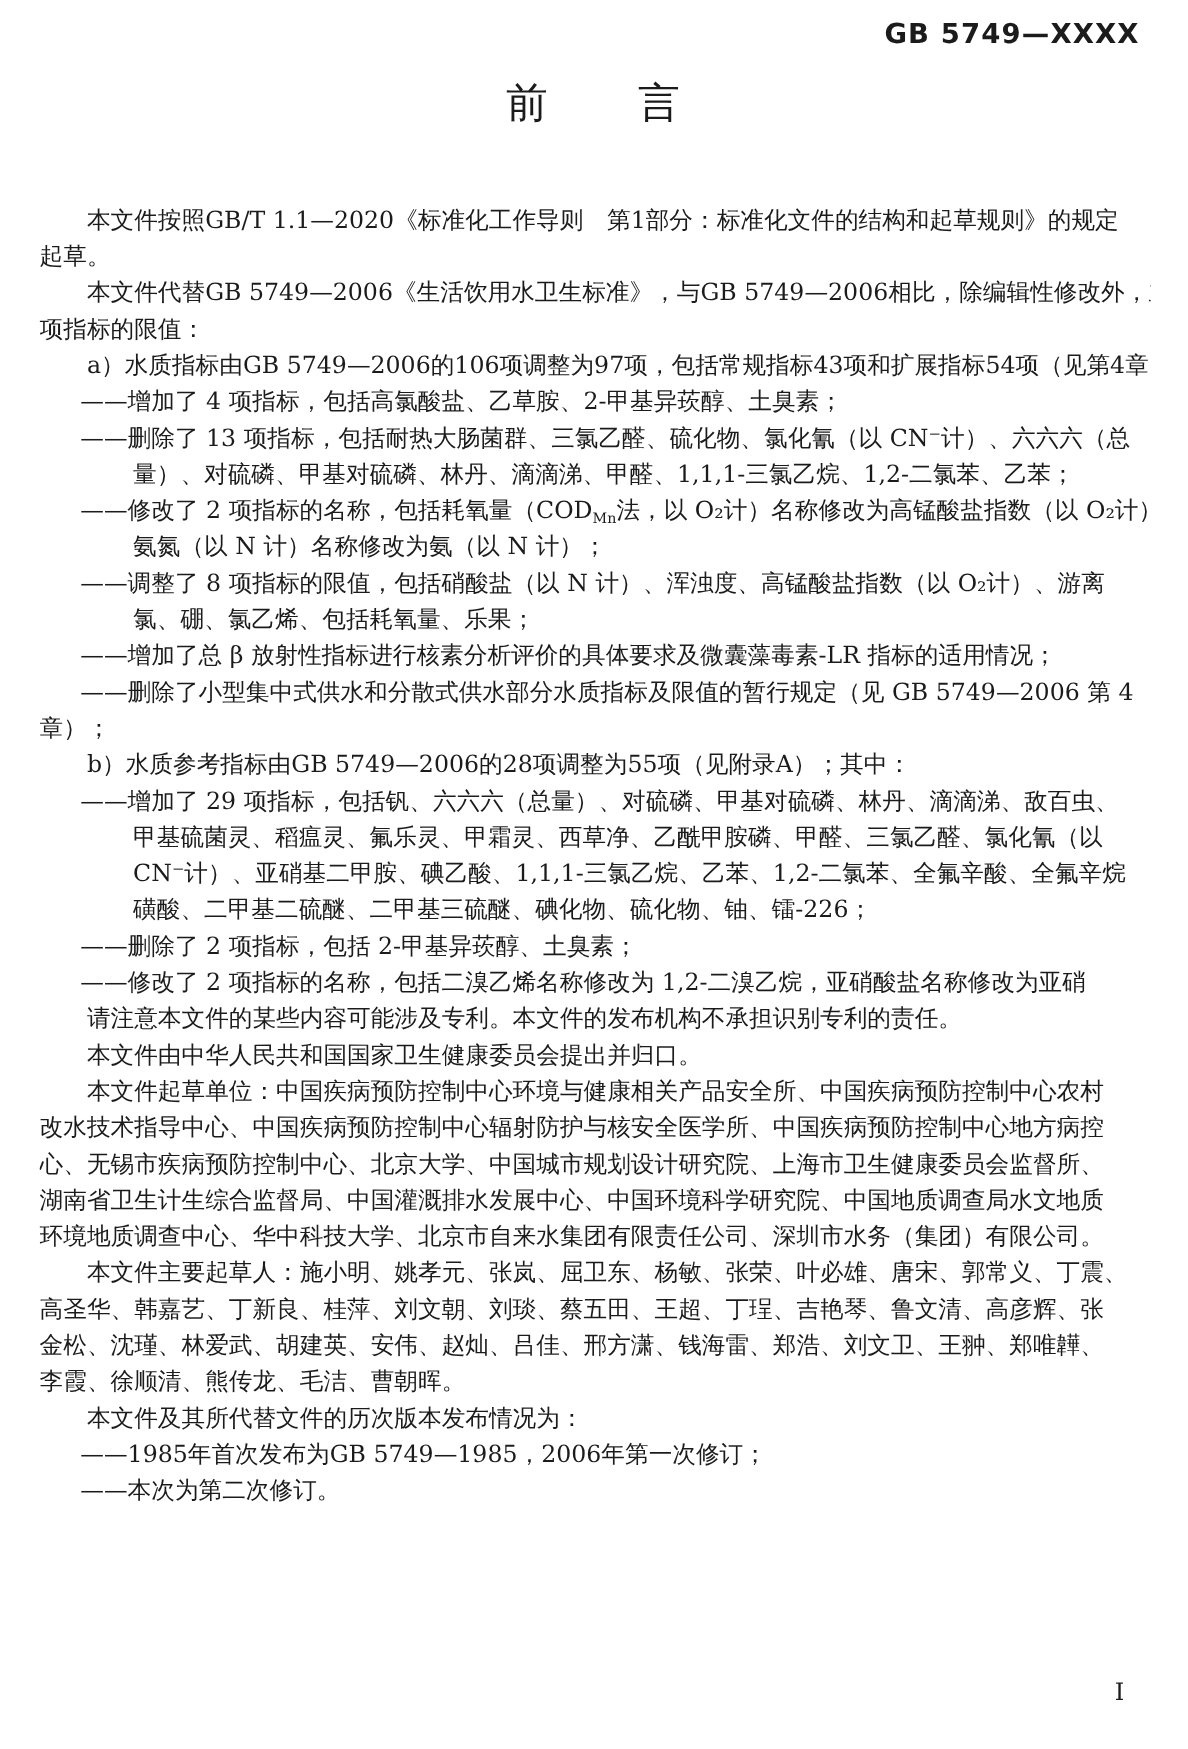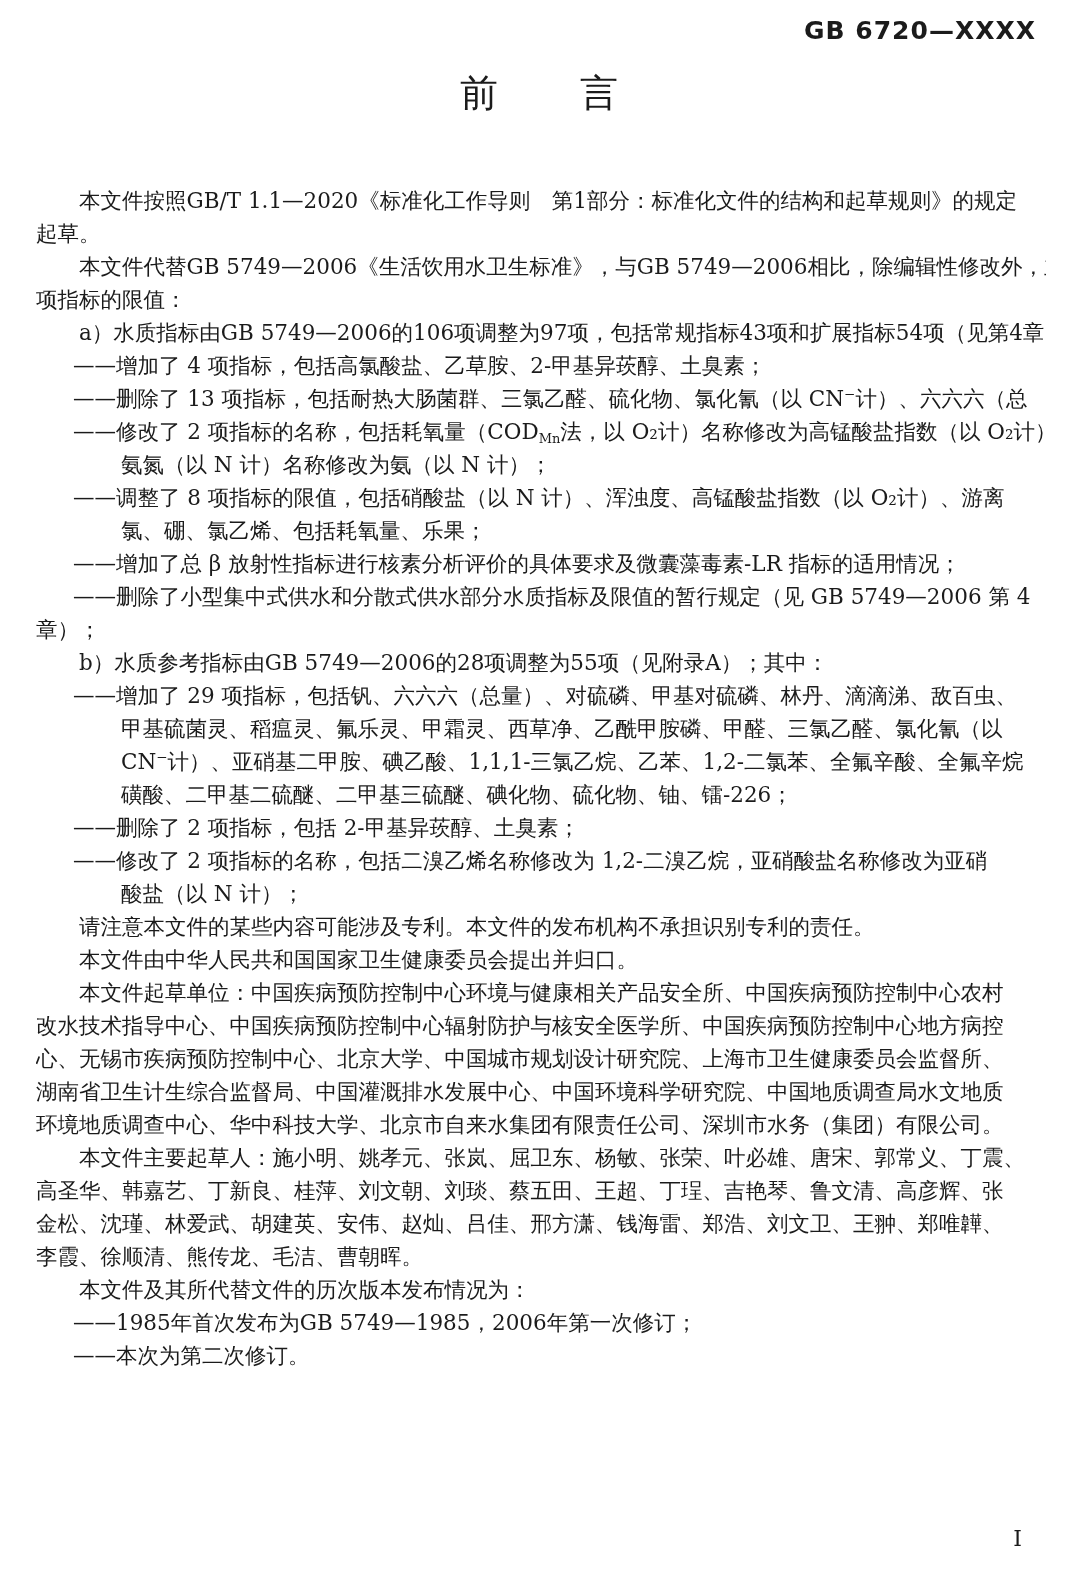--- a/index.html
+++ b/index.html
@@ -31,47 +31,47 @@
   .ln.hang{padding-left:85px;}
   .sub{font-size:13px;vertical-align:-4px;}
   .page-num{
     position:absolute;top:1526px;right:58px;
     font-size:22px;font-family:"DejaVu Serif","Liberation Serif",serif;
   }
 </style>
 </head>
 <body>
 
-<div class="header-code">GB 6720—XXXX</div>
+<div class="header-code">GB 5749—XXXX</div>
 
 <div class="doc-title">前　　言</div>
 
 <div class="foreword-body">
     <div class="ln indent"><span>本文件按照GB/T 1.1—2020《标准化工作导则　第1部分：标准化文件的结构和起草规则》的规定</span></div>
     <div class="ln flush"><span>起草。</span></div>
     <div class="ln indent"><span>本文件代替GB 5749—2006《生活饮用水卫生标准》，与GB 5749—2006相比，除编辑性修改外，主</span></div>
     <div class="ln flush"><span>项指标的限值：</span></div>
     <div class="ln indent"><span>a）水质指标由GB 5749—2006的106项调整为97项，包括常规指标43项和扩展指标54项（见第4章）；</span></div>
     <div class="ln dash"><span>——增加了 4 项指标，包括高氯酸盐、乙草胺、2-甲基异莰醇、土臭素；</span></div>
     <div class="ln dash"><span>——删除了 13 项指标，包括耐热大肠菌群、三氯乙醛、硫化物、氯化氰（以 CN⁻计）、六六六（总</span></div>
+    <div class="ln hang"><span>量）、对硫磷、甲基对硫磷、林丹、滴滴涕、甲醛、1,1,1-三氯乙烷、1,2-二氯苯、乙苯；</span></div>
     <div class="ln dash"><span>——修改了 2 项指标的名称，包括耗氧量（COD</span><span class="sub">Mn</span><span>法，以 O₂计）名称修改为高锰酸盐指数（以 O₂计）、</span></div>
     <div class="ln hang"><span>氨氮（以 N 计）名称修改为氨（以 N 计）；</span></div>
     <div class="ln dash"><span>——调整了 8 项指标的限值，包括硝酸盐（以 N 计）、浑浊度、高锰酸盐指数（以 O₂计）、游离</span></div>
     <div class="ln hang"><span>氯、硼、氯乙烯、包括耗氧量、乐果；</span></div>
     <div class="ln dash"><span>——增加了总 β 放射性指标进行核素分析评价的具体要求及微囊藻毒素-LR 指标的适用情况；</span></div>
     <div class="ln dash"><span>——删除了小型集中式供水和分散式供水部分水质指标及限值的暂行规定（见 GB 5749—2006 第 4</span></div>
     <div class="ln flush"><span>章）；</span></div>
     <div class="ln indent"><span>b）水质参考指标由GB 5749—2006的28项调整为55项（见附录A）；其中：</span></div>
     <div class="ln dash"><span>——增加了 29 项指标，包括钒、六六六（总量）、对硫磷、甲基对硫磷、林丹、滴滴涕、敌百虫、</span></div>
     <div class="ln hang"><span>甲基硫菌灵、稻瘟灵、氟乐灵、甲霜灵、西草净、乙酰甲胺磷、甲醛、三氯乙醛、氯化氰（以</span></div>
     <div class="ln hang"><span>CN⁻计）、亚硝基二甲胺、碘乙酸、1,1,1-三氯乙烷、乙苯、1,2-二氯苯、全氟辛酸、全氟辛烷</span></div>
     <div class="ln hang"><span>磺酸、二甲基二硫醚、二甲基三硫醚、碘化物、硫化物、铀、镭-226；</span></div>
     <div class="ln dash"><span>——删除了 2 项指标，包括 2-甲基异莰醇、土臭素；</span></div>
     <div class="ln dash"><span>——修改了 2 项指标的名称，包括二溴乙烯名称修改为 1,2-二溴乙烷，亚硝酸盐名称修改为亚硝</span></div>
-    <div class="ln hang"><span>酸盐（以 N 计）；</span></div>
     <div class="ln indent"><span>请注意本文件的某些内容可能涉及专利。本文件的发布机构不承担识别专利的责任。</span></div>
     <div class="ln indent"><span>本文件由中华人民共和国国家卫生健康委员会提出并归口。</span></div>
     <div class="ln indent"><span>本文件起草单位：中国疾病预防控制中心环境与健康相关产品安全所、中国疾病预防控制中心农村</span></div>
     <div class="ln flush"><span>改水技术指导中心、中国疾病预防控制中心辐射防护与核安全医学所、中国疾病预防控制中心地方病控</span></div>
     <div class="ln flush"><span>心、无锡市疾病预防控制中心、北京大学、中国城市规划设计研究院、上海市卫生健康委员会监督所、</span></div>
     <div class="ln flush"><span>湖南省卫生计生综合监督局、中国灌溉排水发展中心、中国环境科学研究院、中国地质调查局水文地质</span></div>
     <div class="ln flush"><span>环境地质调查中心、华中科技大学、北京市自来水集团有限责任公司、深圳市水务（集团）有限公司。</span></div>
     <div class="ln indent"><span>本文件主要起草人：施小明、姚孝元、张岚、屈卫东、杨敏、张荣、叶必雄、唐宋、郭常义、丁震、</span></div>
     <div class="ln flush"><span>高圣华、韩嘉艺、丁新良、桂萍、刘文朝、刘琰、蔡五田、王超、丁珵、吉艳琴、鲁文清、高彦辉、张</span></div>
     <div class="ln flush"><span>金松、沈瑾、林爱武、胡建英、安伟、赵灿、吕佳、邢方潇、钱海雷、郑浩、刘文卫、王翀、郑唯韡、</span></div>

